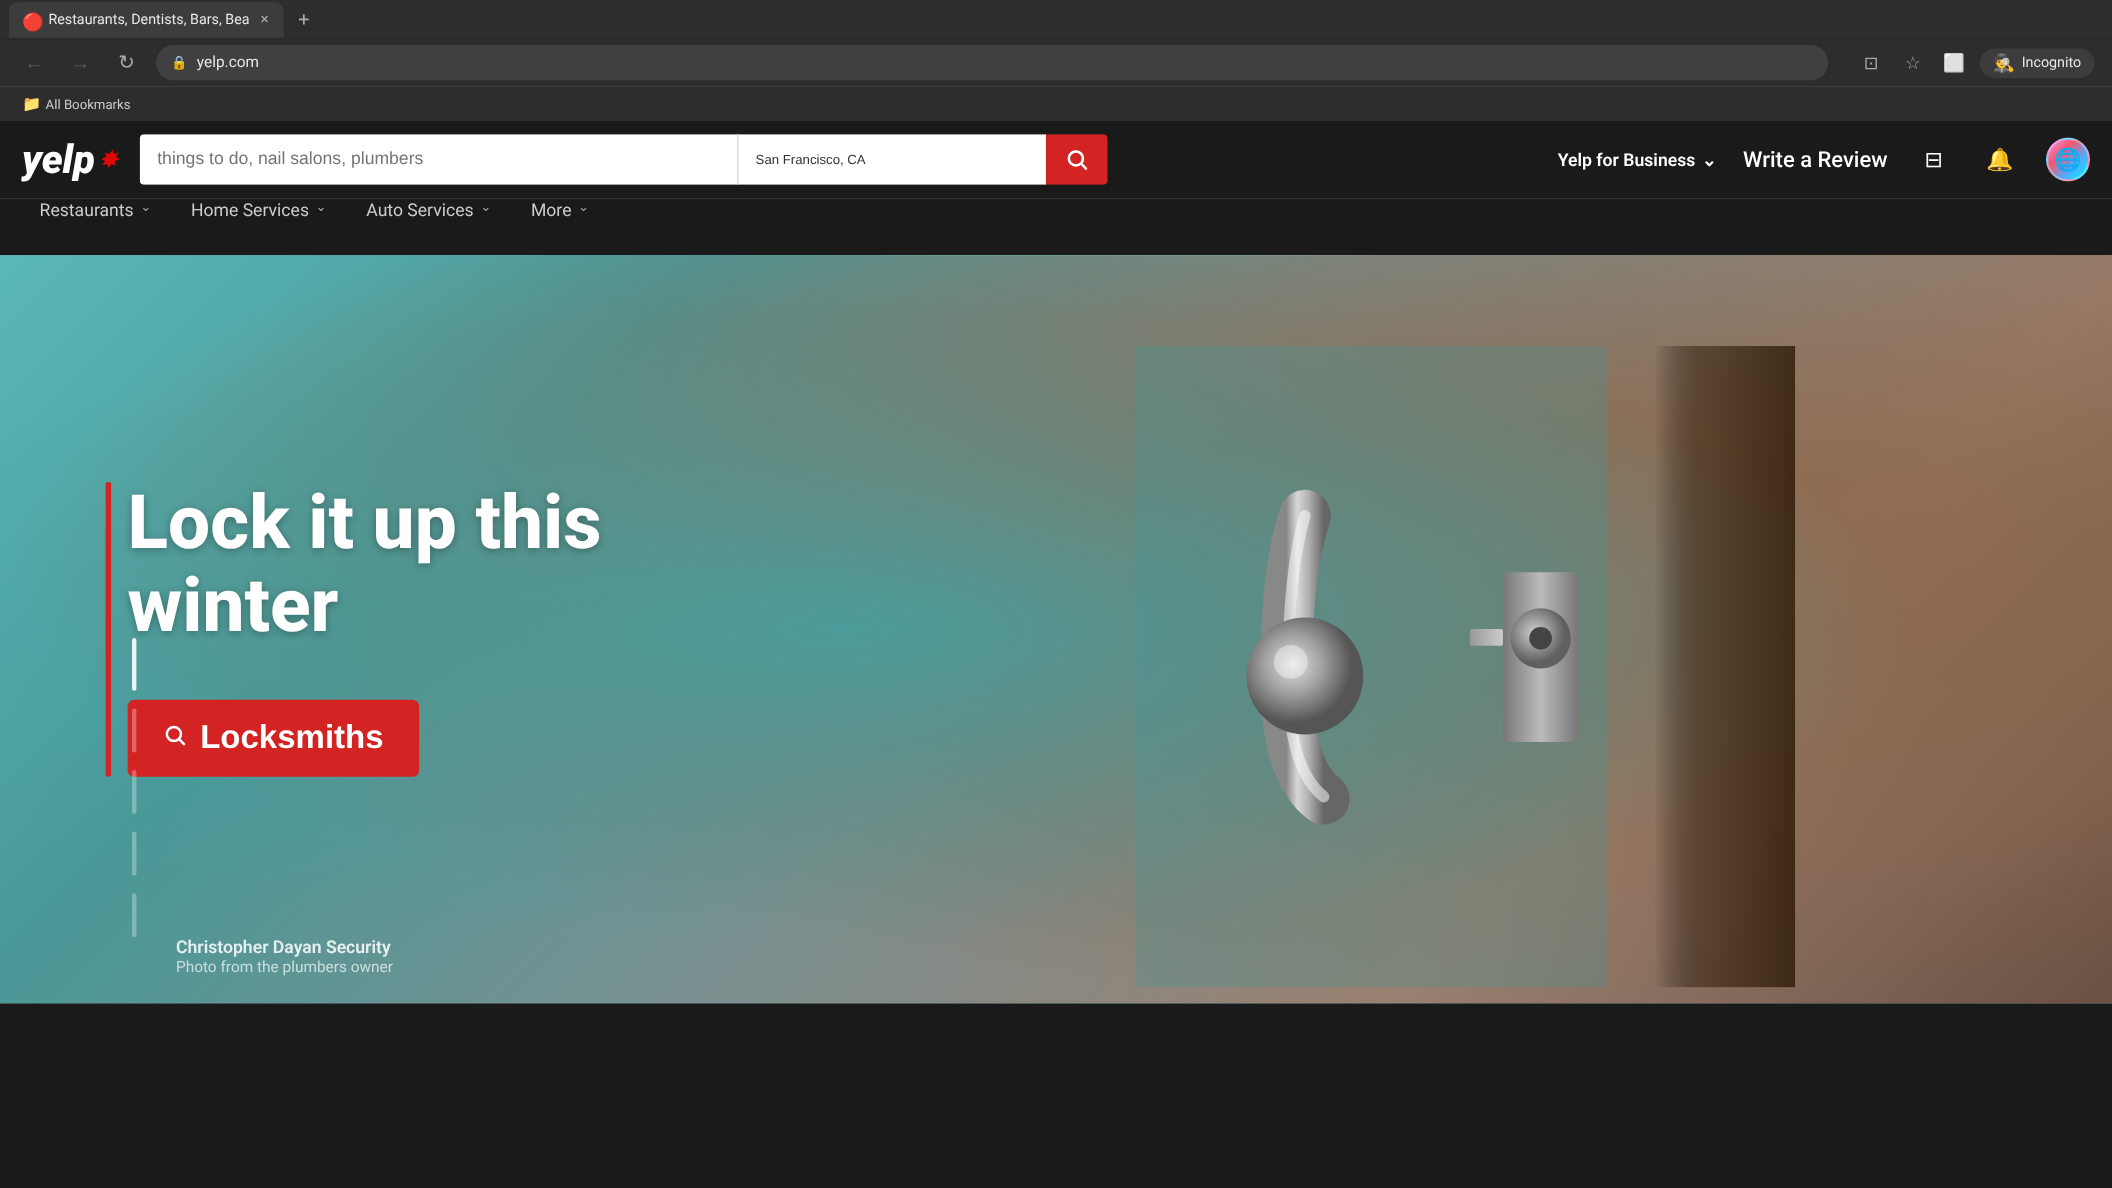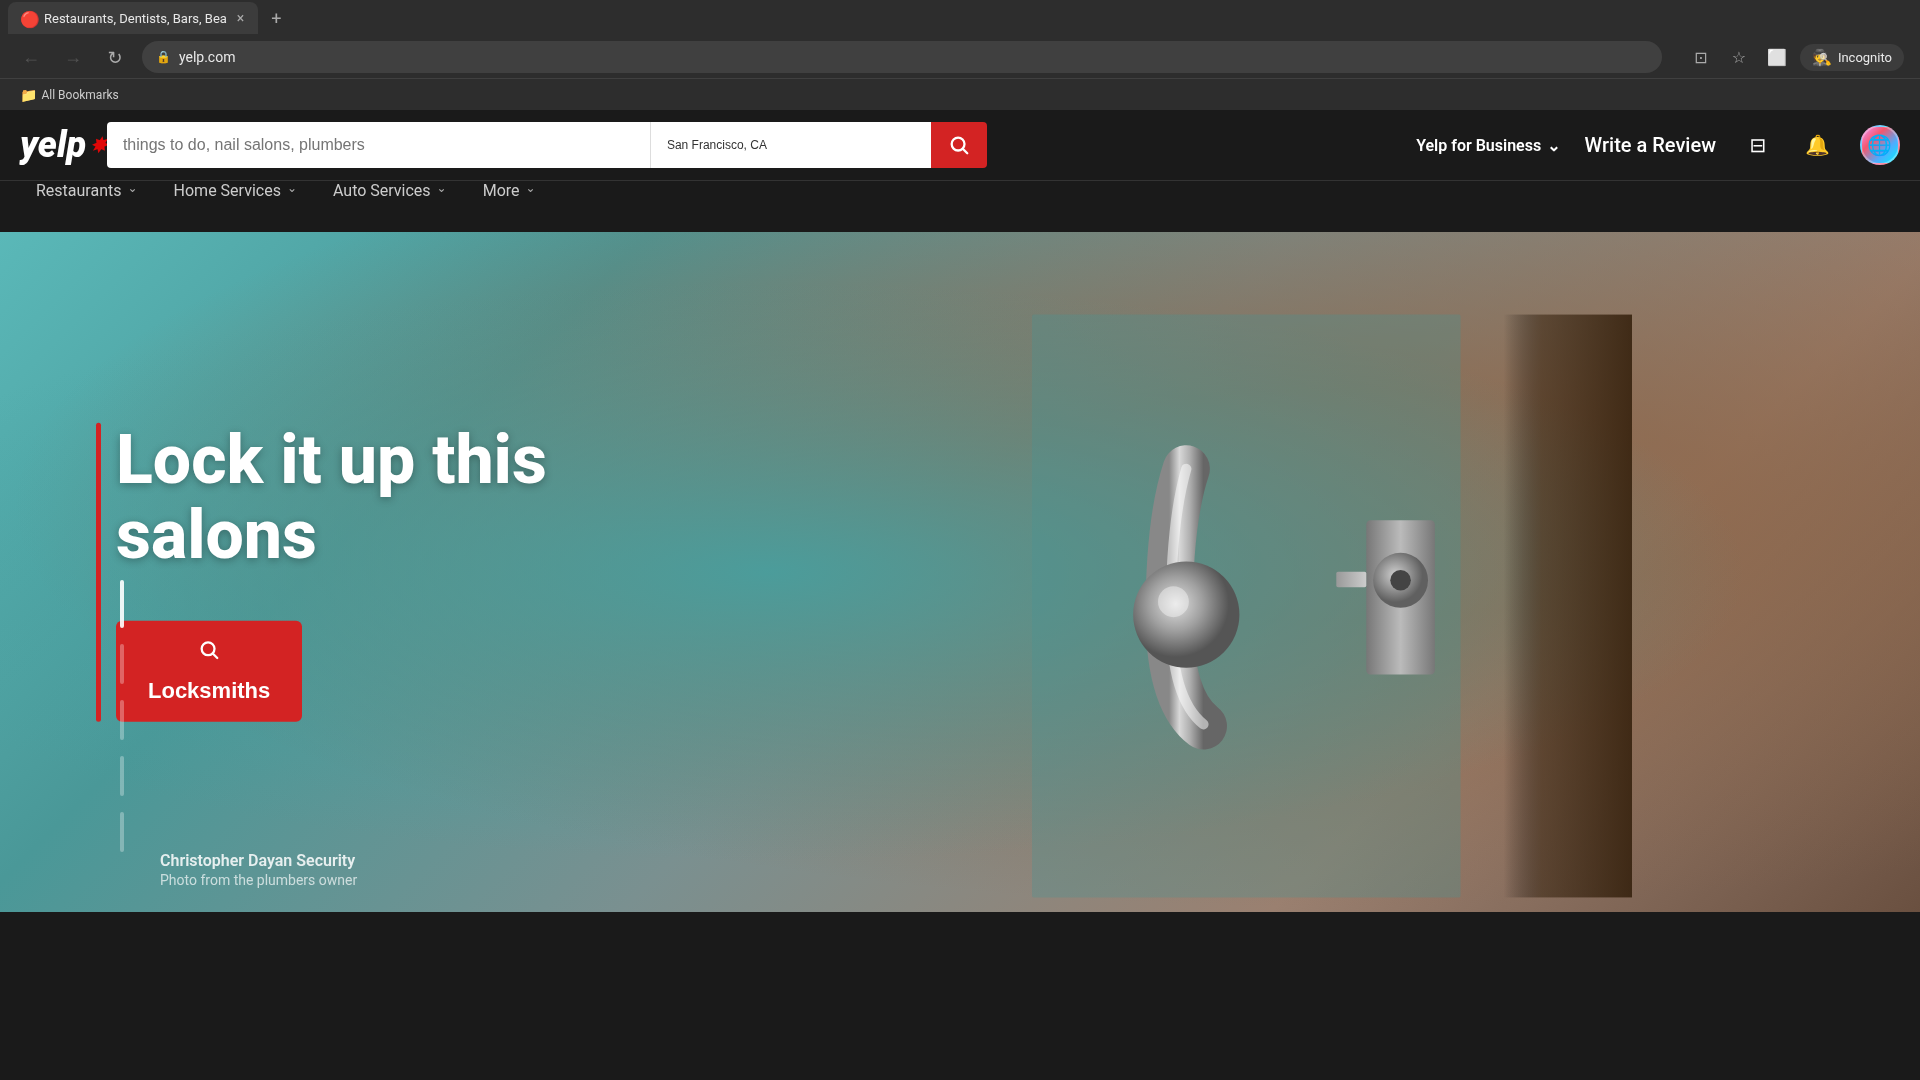--- a/index.html
+++ b/index.html
@@ -20,21 +20,21 @@
     .browser-action-btn { color: #aaa; font-size: 16px; cursor: pointer; padding: 4px; border-radius: 4px; width: 30px; height: 30px; display: flex; align-items: center; justify-content: center; }
     .incognito-badge { background: #3c3c3c; border-radius: 16px; padding: 4px 12px; color: #e8e8e8; font-size: 13px; display: flex; align-items: center; gap: 6px; cursor: pointer; }
     .bookmarks-bar { height: 32px; background: #2d2d2d; border-top: 1px solid #404040; display: flex; align-items: center; padding: 0 12px; gap: 4px; }
     .bookmark-item { display: flex; align-items: center; gap: 4px; padding: 4px 8px; border-radius: 4px; color: #ccc; font-size: 12px; cursor: pointer; }
     .bookmark-folder-icon { font-size: 14px; }
 
     
     .yelp-page { width: 100%; background: #fff; }
 
     
-    .yelp-header { background: #1a1a1a; padding: 12px 20px; display: flex; align-items: center; height: 70px; }
+    .yelp-header { background: #1a1a1a; padding: 12px 20px; display: flex; align-items: center; gap: 20px; height: 70px; }
     .yelp-logo { color: #fff; font-size: 36px; font-weight: 900; font-style: italic; display: flex; align-items: center; gap: 4px; flex-shrink: 0; }
     .yelp-logo-burst { color: #e00707; font-size: 20px; }
     .search-bar { display: flex; flex: 1; max-width: 880px; height: 46px; border-radius: 4px; overflow: hidden; }
     .search-input { flex: 1; padding: 0 16px; font-size: 16px; border: none; outline: none; background: #fff; color: #333; border-right: 1px solid #ddd; }
     .location-input { width: 280px; padding: 0 16px; font-size: 12px; border: none; outline: none; background: #fff; color: #333; }
     .search-btn { width: 56px; background: #d32323; border: none; cursor: pointer; display: flex; align-items: center; justify-content: center; }
     .search-btn svg { color: #fff; }
     .header-actions { margin-left: auto; display: flex; align-items: center; gap: 24px; }
     .yelp-for-business { color: #fff; font-size: 16px; font-weight: 600; cursor: pointer; display: flex; align-items: center; gap: 6px; text-decoration: none; white-space: nowrap; }
     .write-review { color: #fff; font-size: 20px; font-weight: 500; cursor: pointer; text-decoration: none; white-space: nowrap; }
@@ -53,21 +53,21 @@
       radial-gradient(ellipse at 70% 40%, rgba(140, 100, 70, 0.7) 20%, transparent 70%),
       linear-gradient(135deg, #5ab8b8 0%, #4a9898 25%, #7a9090 50%, #9a8070 75%, #6a5040 100%); }
     
     
     .lock-art { position: absolute; right: 15%; top: 5%; width: 600px; height: 680px; display: flex; align-items: center; justify-content: center; }
 
     .hero-content { position: absolute; left: 116px; top: 50%; transform: translateY(-50%); max-width: 560px; }
     .hero-accent-line { position: absolute; left: -20px; top: 0; width: 5px; height: 100%; background: #d32323; border-radius: 3px; }
     .hero-title { color: #fff; font-size: 68px; font-weight: 800; line-height: 1.1; text-shadow: 0 2px 8px rgba(0,0,0,0.3); }
     .hero-cta { margin-top: 48px; }
-    .hero-cta-btn { background: #d32323; color: #fff; border: none; border-radius: 6px; padding: 18px 32px; font-size: 22px; font-weight: 600; cursor: pointer; display: flex; align-items: center; gap: 12px; flex-direction: column; }
+    .hero-cta-btn { background: #d32323; color: #fff; border: none; border-radius: 6px; padding: 18px 32px; font-size: 30px; font-weight: 600; cursor: pointer; display: flex; align-items: center; gap: 12px; }
     .cta-search-icon { font-size: 20px; }
 
     
     .slide-indicators { position: absolute; left: 120px; bottom: 60px; display: flex; flex-direction: column; gap: 16px; }
     .slide-indicator { width: 4px; height: 40px; background: rgba(255,255,255,0.3); border-radius: 2px; }
     .slide-indicator.active { background: rgba(255,255,255,0.9); height: 48px; }
 
     
     .photo-credit { position: absolute; bottom: 24px; left: 160px; color: rgba(255,255,255,0.85); }
     .photo-credit-name { font-size: 16px; font-weight: 600; }
@@ -228,21 +228,21 @@
             <stop offset="100%" stop-color="rgba(50,30,10,0.85)"></stop>
           </linearGradient>
         </defs>
       </svg>
     </div>
 
     <div class="hero-content" style="position: relative;">
       <div class="hero-accent-line"></div>
       <h1 class="hero-title">
         <span>Lock it up this</span><br>
-        <span>salons</span>
+        <span>winter</span>
       </h1>
       <div class="hero-cta">
         <button class="hero-cta-btn">
           <span class="cta-search-icon">
             <svg width="22" height="22" viewBox="0 0 24 24" fill="none" stroke="white" stroke-width="2.5" stroke-linecap="round">
               <circle cx="11" cy="11" r="7"></circle>
               <line x1="21" y1="21" x2="16.65" y2="16.65"></line>
             </svg>
           </span>
           <span>Locksmiths</span>

